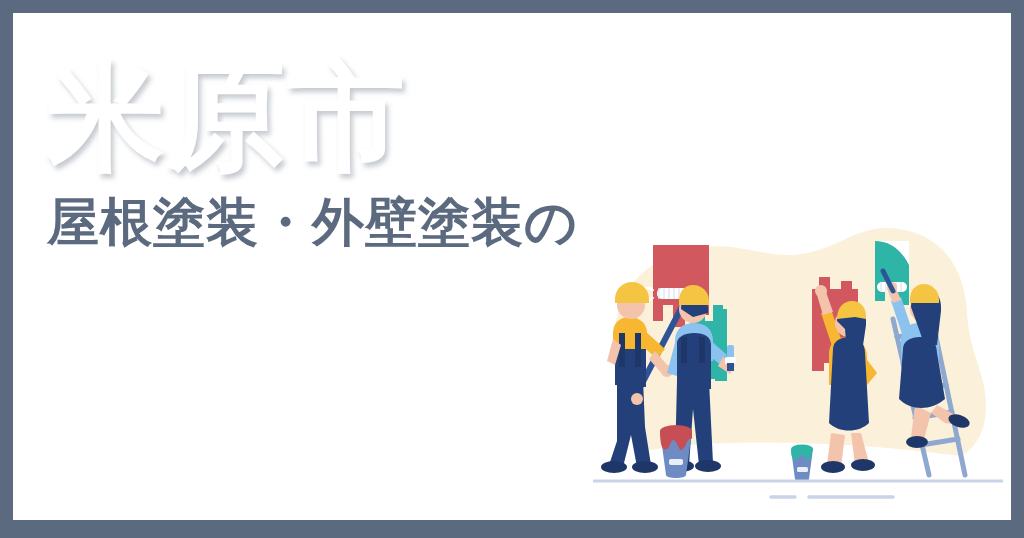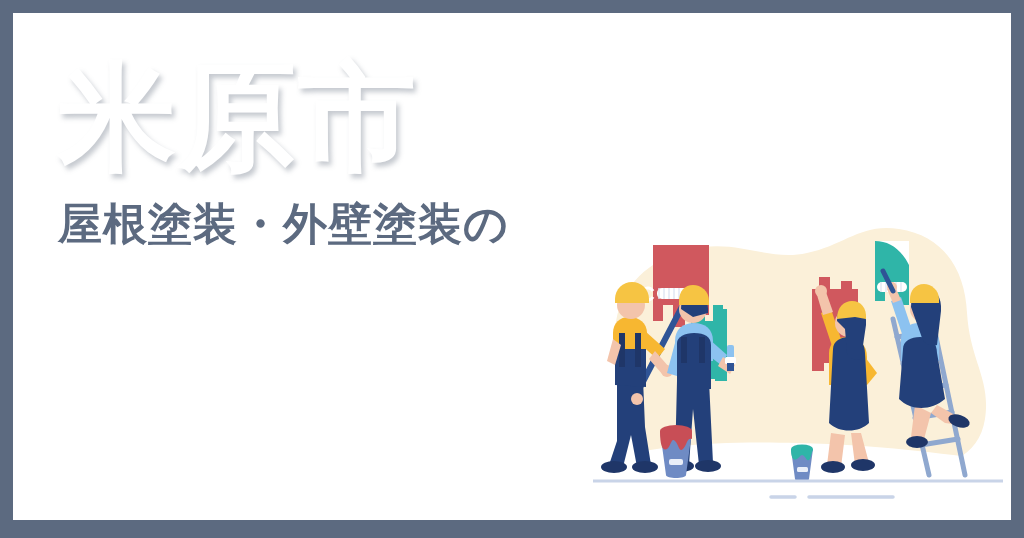--- a/index.html
+++ b/index.html
@@ -18,35 +18,35 @@
     position: absolute;
     left: 13px; top: 13px;
     width: 998px; height: 507px;
     background: #ffffff;
     overflow: hidden;
   }
 
   
   #text-block {
     position: absolute;
-    left: 45px; top: 38px;
+    left: 34px; top: 38px;
     width: 560px;
   }
   #city-title {
     font-size: 118px;
     font-weight: 700;
     line-height: 1.12;
     color: #ffffff;
     letter-spacing: 2px;
     text-shadow: 3px 4px 5px rgba(120,128,142,0.42);
     white-space: nowrap;
   }
   #subtitle {
-    margin-top: 14px;
-    font-size: 44px;
+    margin-top: 8px;
+    font-size: 52px;
     font-weight: 700;
     line-height: 1.22;
     color: #5c6a80;
     letter-spacing: 1px;
     white-space: nowrap;
   }
   #headline {
     margin-top: 6px;
     font-size: 67px;
     font-weight: 700;

